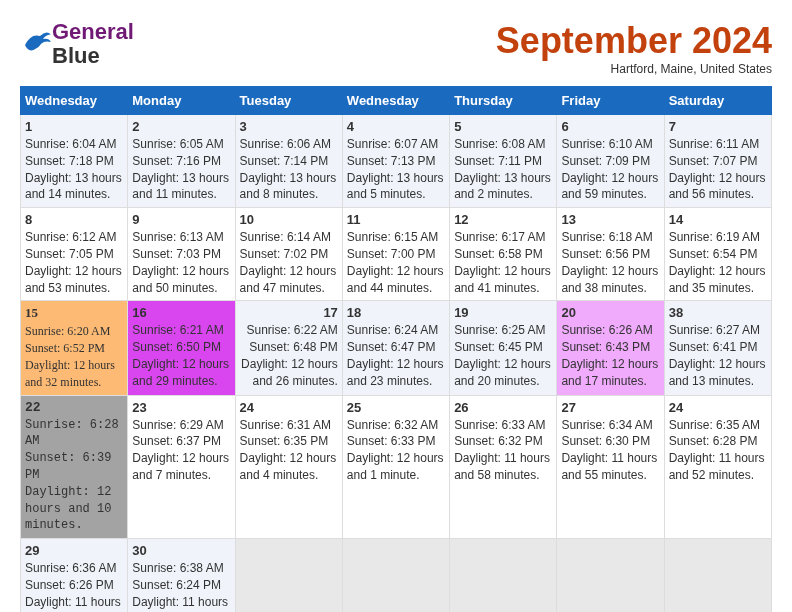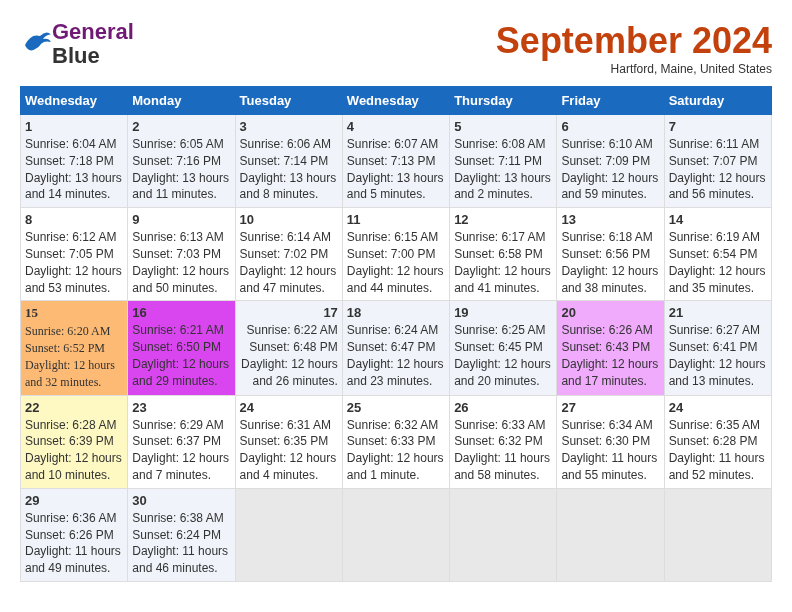--- a/index.html
+++ b/index.html
@@ -201,26 +201,26 @@
         </td>
         <td style="background: rgb(240, 244, 250);">
           <span class="day-num">19</span>
           <div class="day-info">Sunrise: 6:25 AM<br>Sunset: 6:45 PM<br>Daylight: 12 hours and 20 minutes.</div>
         </td>
         <td style="background: #f0abfc;">
           <span class="day-num">20</span>
           <div class="day-info">Sunrise: 6:26 AM<br>Sunset: 6:43 PM<br>Daylight: 12 hours and 17 minutes.</div>
         </td>
         <td style="background: rgb(240, 244, 250);">
-          <span class="day-num">21</span>
+          <span class="day-num">38</span>
           <div class="day-info">Sunrise: 6:27 AM<br>Sunset: 6:41 PM<br>Daylight: 12 hours and 13 minutes.</div>
         </td>
       </tr>
       <tr>
-        <td style="background: #fef9c3;">
+        <td style="background: #a3a3a3; font-family: Liberation Mono, monospace;">
           <span class="day-num">22</span>
           <div class="day-info">Sunrise: 6:28 AM<br>Sunset: 6:39 PM<br>Daylight: 12 hours and 10 minutes.</div>
         </td>
         <td style="background: rgb(255, 255, 255);">
           <span class="day-num">23</span>
           <div class="day-info">Sunrise: 6:29 AM<br>Sunset: 6:37 PM<br>Daylight: 12 hours and 7 minutes.</div>
         </td>
         <td style="background: rgb(255, 255, 255);">
           <span class="day-num">24</span>
           <div class="day-info">Sunrise: 6:31 AM<br>Sunset: 6:35 PM<br>Daylight: 12 hours and 4 minutes.</div>

